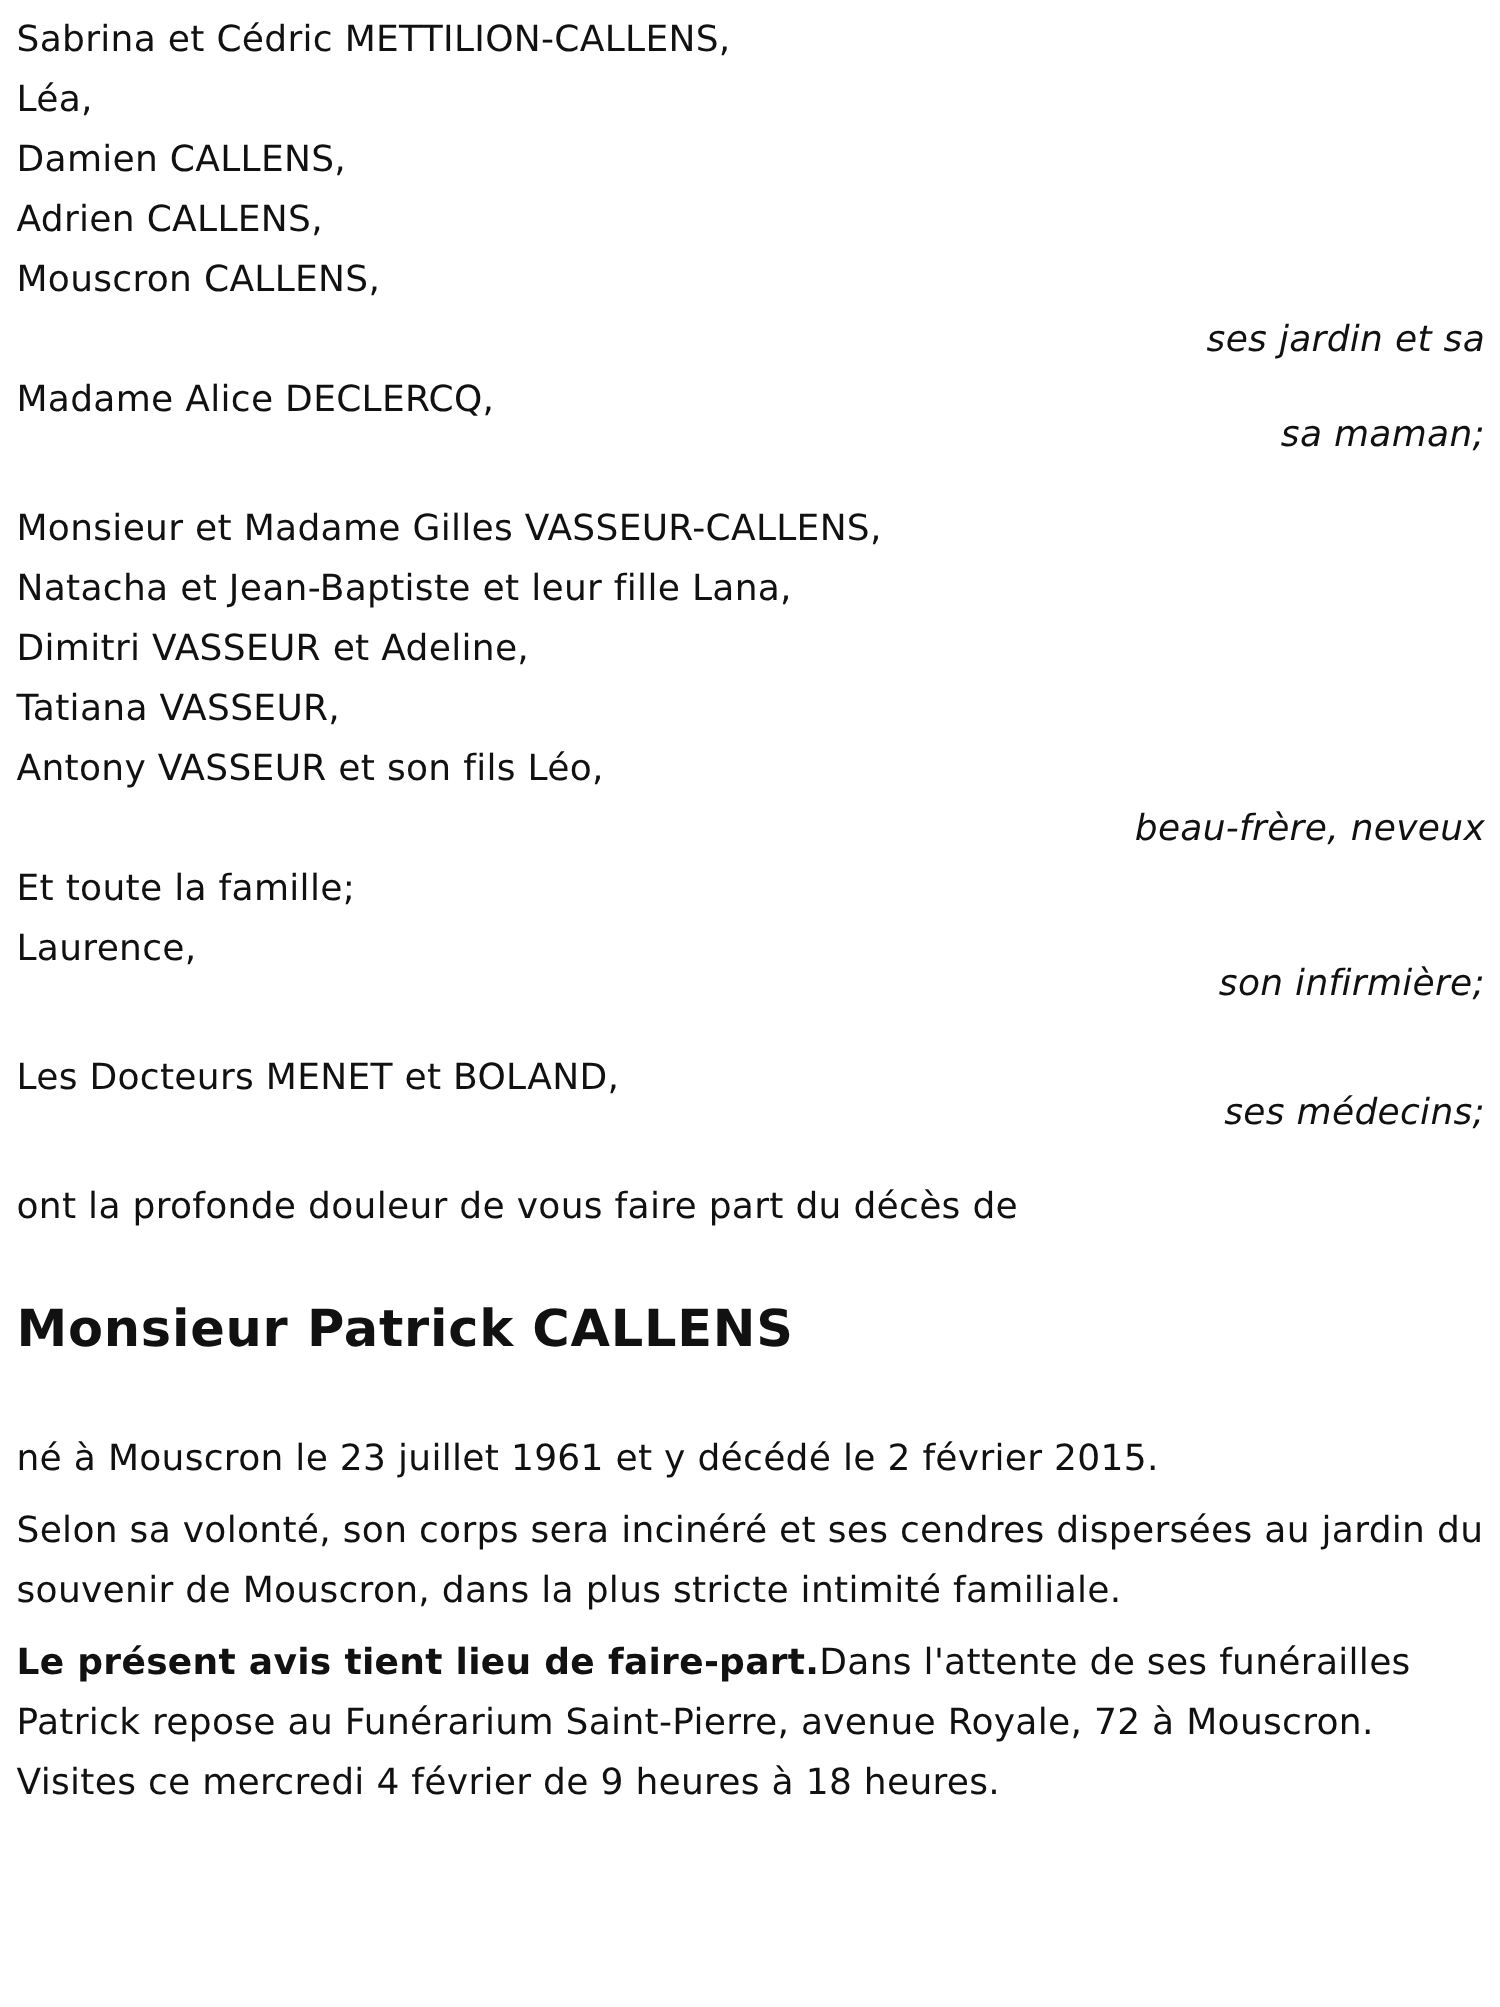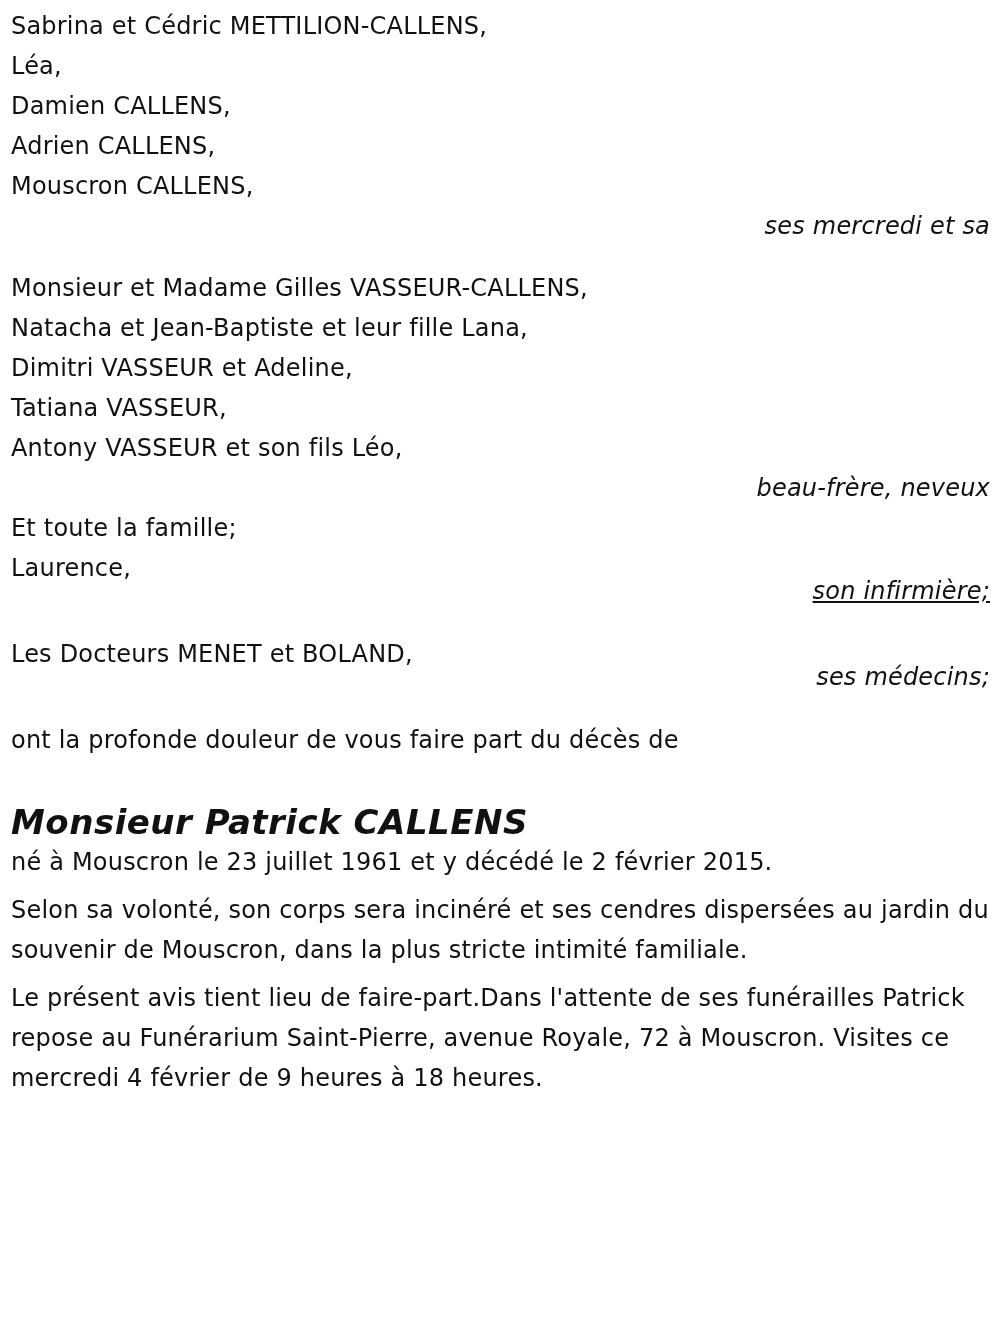--- a/index.html
+++ b/index.html
@@ -26,57 +26,61 @@
       text-align: right;
       font-style: italic;
       white-space: nowrap;
       height: 40px;
     }
     .title {
       font-weight: bold;
       font-size: 34px;
       line-height: 40px;
       margin-top: 42px;
+      margin-bottom: 46px;
       letter-spacing: 0.5px;
-      font-style: italic;
     }
     .para { display: block; white-space: normal; margin-bottom: 8px; }
-    .bold { font-weight: normal; }
+    .bold { font-weight: bold; }
   </style>
 </head>
 <body>
 
 <div class="page">
 
   <div>
     <span class="line">Sabrina et Cédric METTILION-CALLENS,</span>
     <span class="line">Léa,</span>
     <span class="line">Damien CALLENS,</span>
     <span class="line">Adrien CALLENS,</span>
     <span class="line">Mouscron CALLENS,</span>
-    <span class="right">ses mercredi et sa</span>
+    <span class="right">ses jardin et sa</span>
   </div>
 
+  <div>
+    <span class="line">Madame Alice DECLERCQ,</span>
+    <span class="right" style="height:24px;line-height:6px;">sa maman;</span>
+  </div>
 
   <div style="margin-top:22px;">
     <span class="line">Monsieur et Madame Gilles VASSEUR-CALLENS,</span>
     <span class="line">Natacha et Jean-Baptiste et leur fille Lana,</span>
     <span class="line">Dimitri VASSEUR et Adeline,</span>
     <span class="line">Tatiana VASSEUR,</span>
     <span class="line">Antony VASSEUR et son fils Léo,</span>
     <span class="right">beau-frère, neveux</span>
   </div>
 
   <div>
     <span class="line">Et toute la famille;</span>
   </div>
 
   <div>
     <span class="line">Laurence,</span>
-    <span class="right" style="height:24px;line-height:6px;text-decoration:underline;">son infirmière;</span>
+    <span class="right" style="height:24px;line-height:6px;">son infirmière;</span>
   </div>
 
   <div style="margin-top:22px;">
     <span class="line">Les Docteurs MENET et BOLAND,</span>
     <span class="right" style="height:24px;line-height:6px;">ses médecins;</span>
   </div>
 
   <span class="line" style="margin-top:22px;">ont la profonde douleur de vous faire part du décès de</span>
 
   <div class="title">Monsieur Patrick CALLENS</div>

